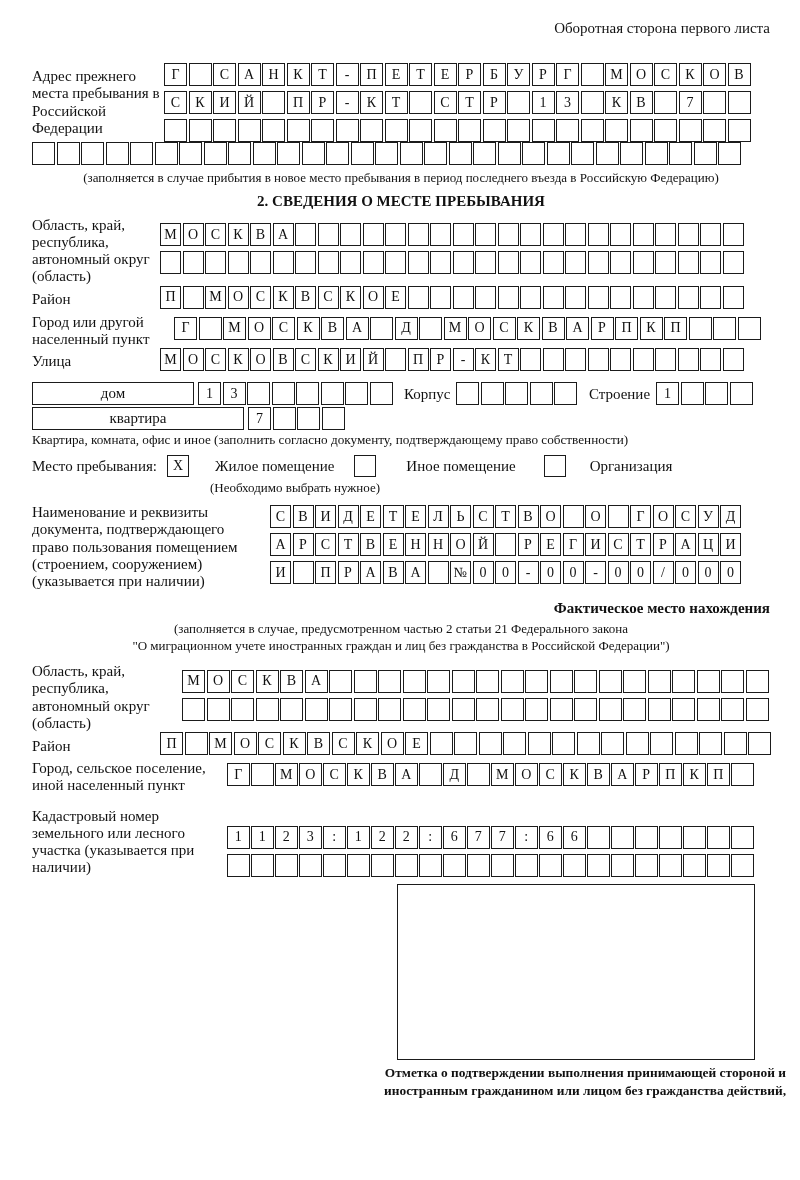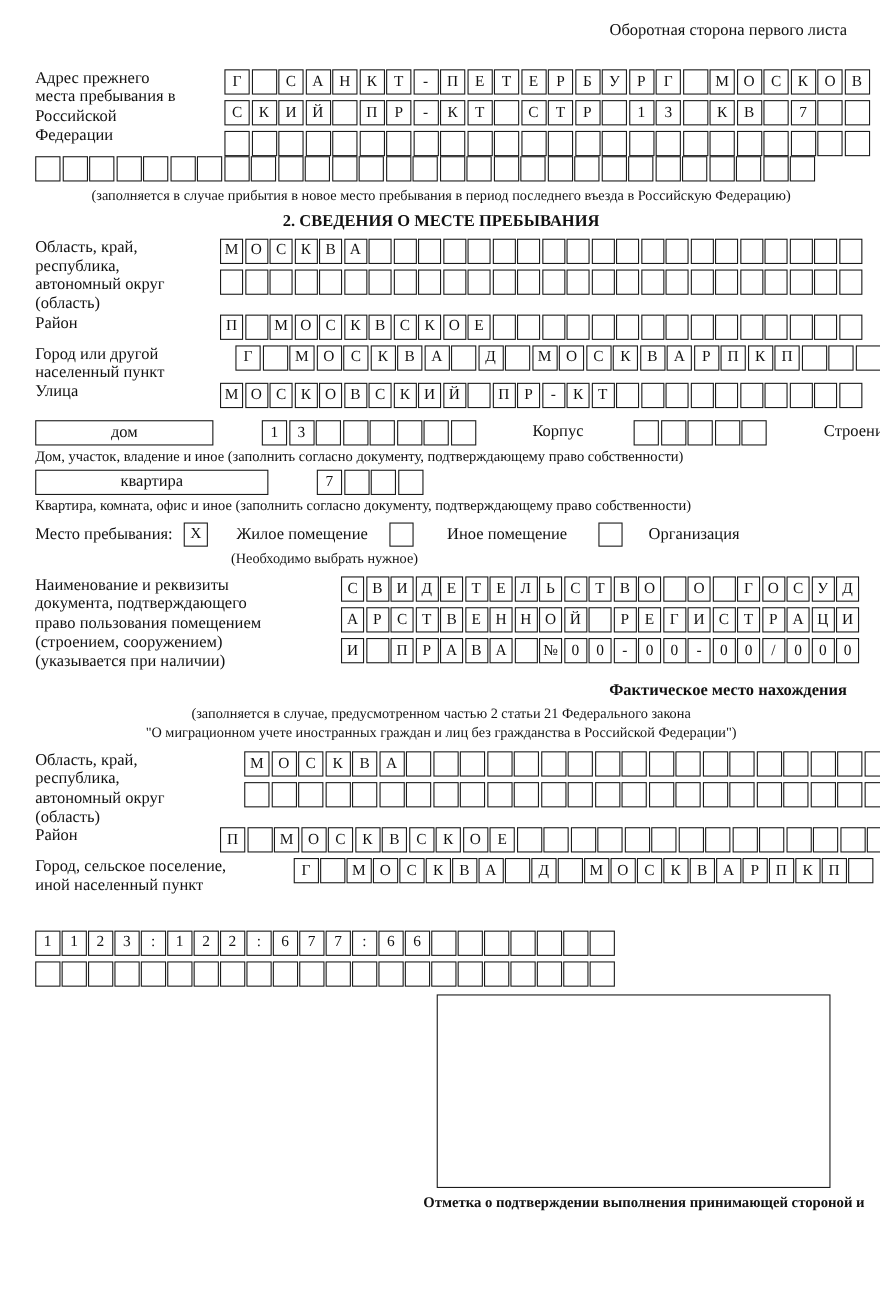--- a/index.html
+++ b/index.html
@@ -2,21 +2,21 @@
 <html><head>
 <meta charset="utf-8">
 <style>
   * { box-sizing: border-box; }
   html,body { margin:0; padding:0; background:#ffffff; }
   body { font-family:"Liberation Serif","DejaVu Serif",serif; color:#111; }
   .page { width:800px; height:1104px; padding:8px 30px 0 32px; position:relative; overflow:hidden; background:#fff; }
 
   .corner { margin-top:12px; text-align:right; font-size:15px; }
 
-  .frow { display:flex; align-items:flex-start;gap:40px; }
+  .frow { display:flex; align-items:center; }
   .label { font-size:15px; line-height:1.15; flex:none; }
   .w132{width:132px;} .w128{width:128px;} .w135{width:142px;}
   .w150{width:150px;} .w195{width:195px;} .w215{width:222px;}
 
   .rows { flex:1; }
   .boxrow { display:flex; margin-bottom:5px; }
   .cbox {
     width:23px; height:23px; flex:none;
     border:1.7px solid #1b1b1b; margin-right:1.5px;
     display:flex; align-items:center; justify-content:center;
@@ -356,21 +356,20 @@
         <span class="cbox"></span>
       </div>
     <div class="inline-label">Строение</div>
     <div class="boxrow mb0">
         <span class="cbox">1</span>
         <span class="cbox"></span>
         <span class="cbox"></span>
         <span class="cbox"></span>
       </div>
   </div>
-  <div class="subnote">Дом, участок, владение и иное (заполнить согласно документу, подтверждающему право собственности)</div>
 
   <div class="frow apt-row">
     <div class="widebox wb-kv">квартира</div>
     <div class="boxrow mb0">
         <span class="cbox">7</span>
         <span class="cbox"></span>
         <span class="cbox"></span>
         <span class="cbox"></span>
       </div>
   </div>
@@ -579,20 +578,21 @@
         <span class="cbox">А</span>
         <span class="cbox">Р</span>
         <span class="cbox">П</span>
         <span class="cbox">К</span>
         <span class="cbox">П</span>
         <span class="cbox"></span>
       </div>
   </div>
 
   <div class="frow mt8">
+    <div class="label w195">Кадастровый номер земельного или лесного участка (указывается при наличии)</div>
     <div class="rows offset-rows">
       <div class="boxrow b22">
           <span class="cbox">1</span>
           <span class="cbox">1</span>
           <span class="cbox">2</span>
           <span class="cbox">3</span>
           <span class="cbox">:</span>
           <span class="cbox">1</span>
           <span class="cbox">2</span>
           <span class="cbox">2</span>

